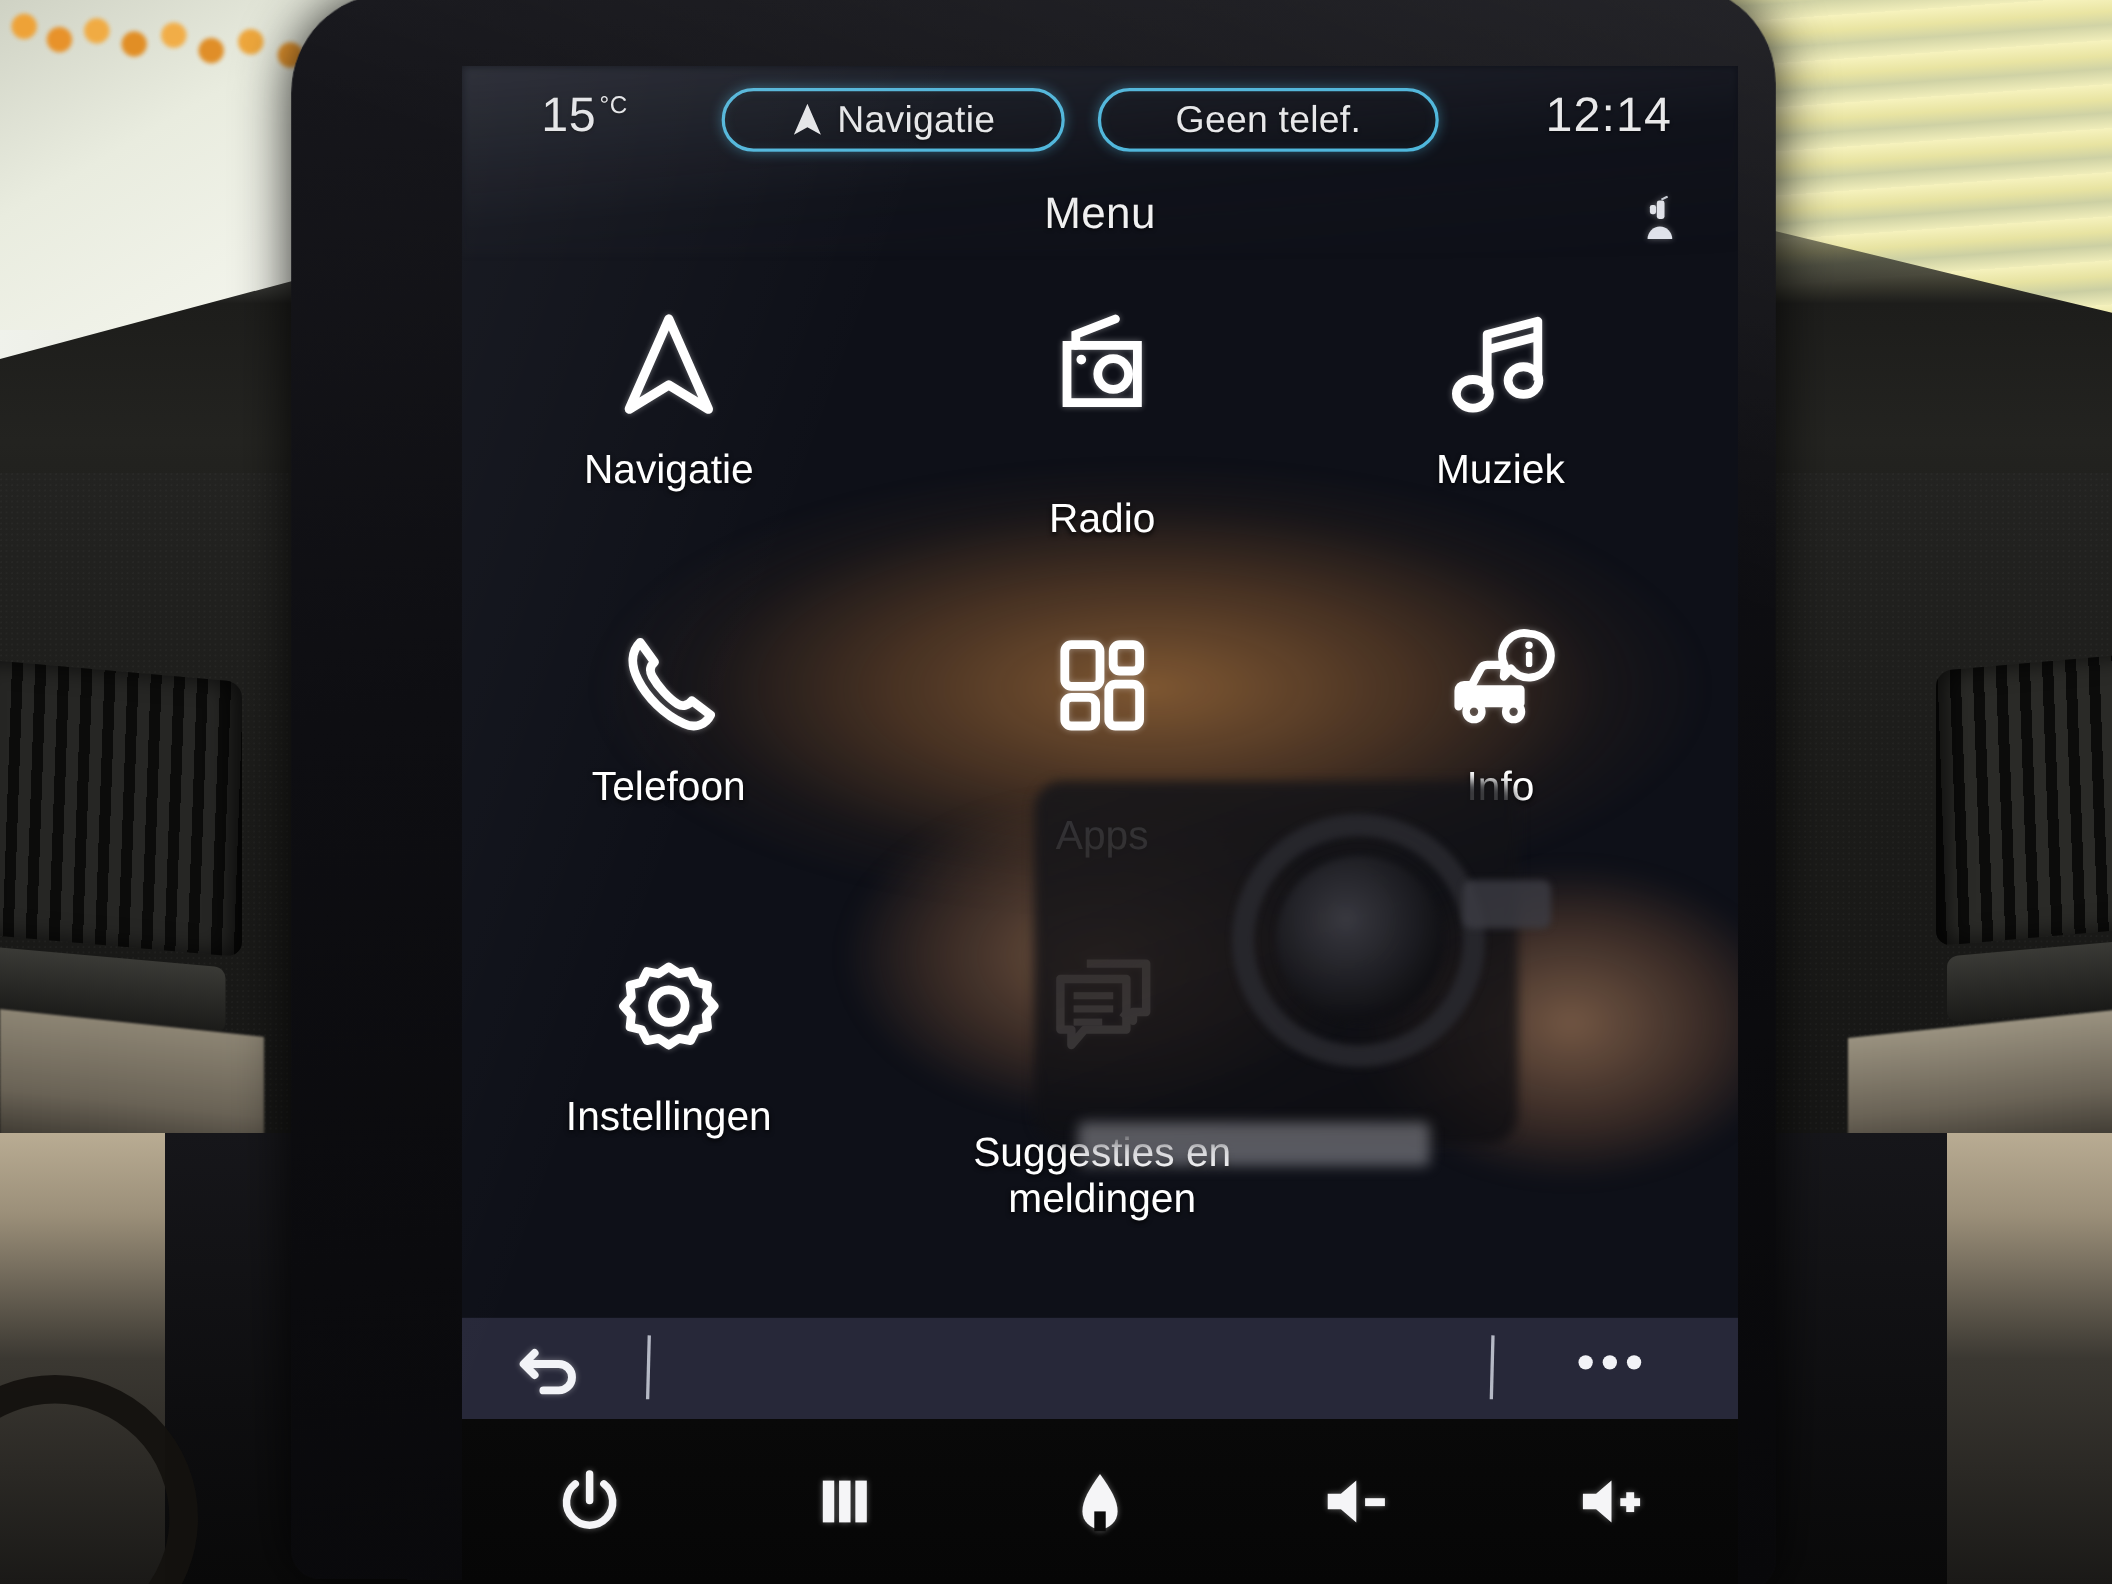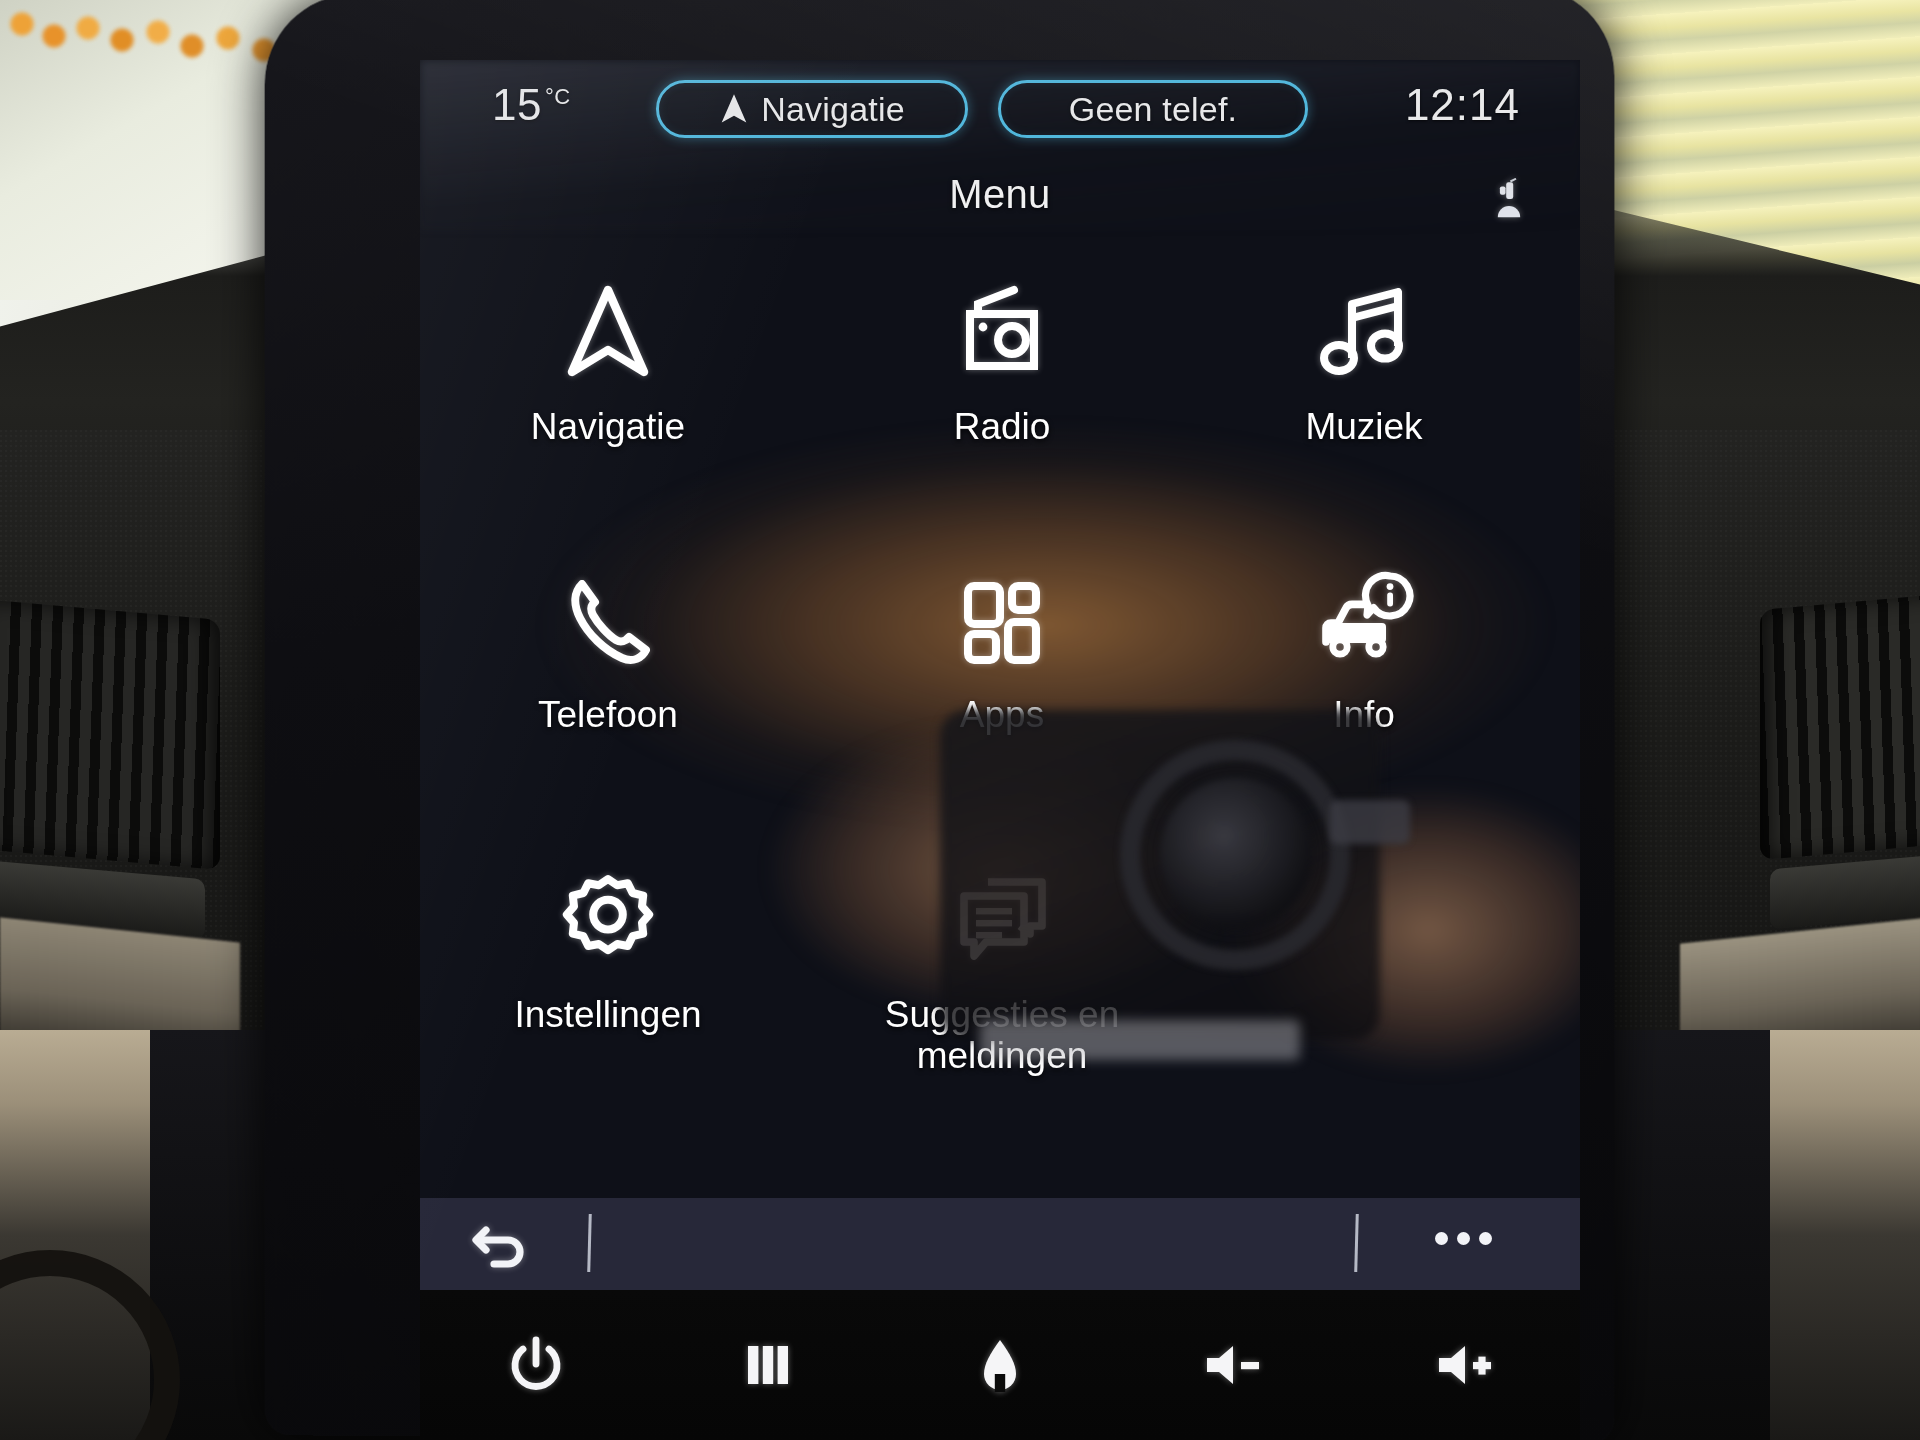--- a/index.html
+++ b/index.html
@@ -253,21 +253,21 @@
     position:absolute; width:300px; height:250px;
     display:flex; flex-direction:column; align-items:center; justify-content:flex-start;
   }
   .tile .icon { height:120px; display:flex; align-items:center; justify-content:center; }
   .tile .label {
     margin-top:14px; font-size:37px; text-align:center; line-height:1.12;
     text-shadow:0 2px 5px rgba(0,0,0,.85);
     max-width:290px;
   }
   
-  .c0 { left:46px; } .c1 { left:346px; } .c2 { left:646px; }
+  .c0 { left:46px; } .c1 { left:346px;gap:45px; } .c2 { left:646px; }
   .r0 { top:12px; } .r1 { top:300px; } .r2 { top:600px; }
   .tile.c0 { left:38px; } .tile.c1 { left:432px; } .tile.c2 { left:794px; }
 
   svg.ic { display:block; }
 
   
   .toolbar {
     position:absolute; left:0; bottom:0; width:1160px; height:92px;
     background: rgba(46,48,66,.78);
     display:flex; align-items:center;

